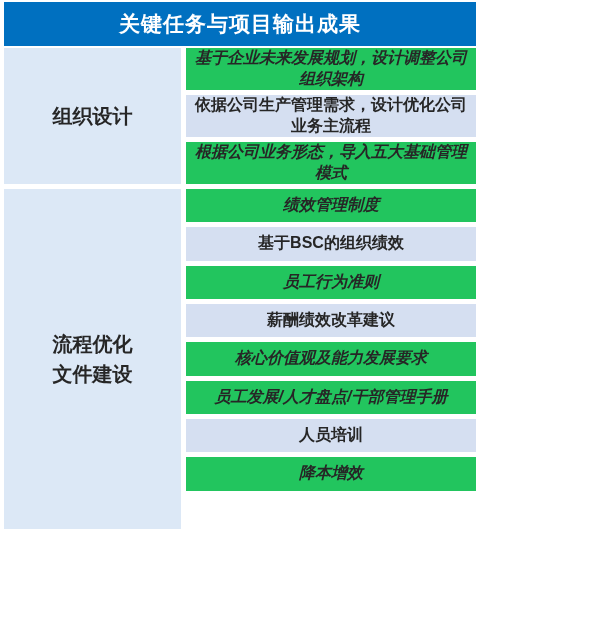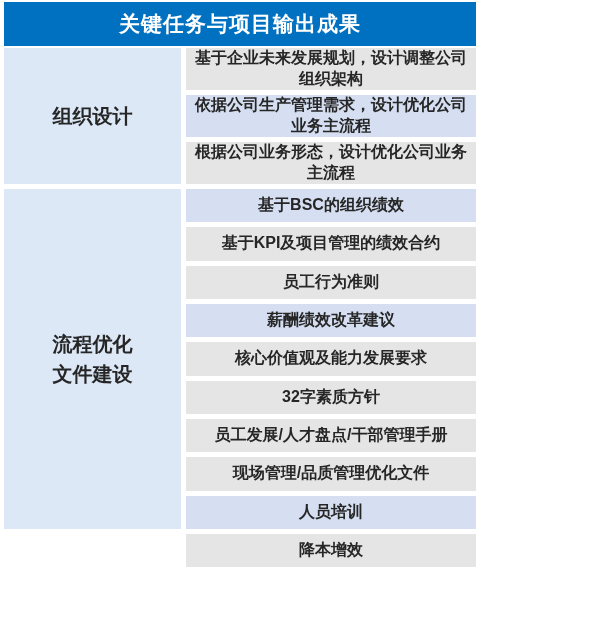--- a/index.html
+++ b/index.html
@@ -63,50 +63,48 @@
     grid-column: 2;
     display: flex;
     align-items: center;
     justify-content: center;
     text-align: center;
     color: #262626;
     font-size: 16px;
     font-weight: 600;
     padding: 0 6px;
   }
-  .shade-medium { background: #e5e5e5; }
+  .shade-medium { background: #22c55e; font-style: italic; }
   .shade-light  { background: #d5dff1; }
 </style>
 </head>
 <body>
 
 <div class="canvas">
   <div class="table-wrap">
 
     <div class="header-bar">
       <span class="title">关键任务与项目输出成果</span>
     </div>
 
     <div class="grid">
 
       <div class="cat cat-1">组织设计</div>
       <div class="cat cat-2">流程优化
 文件建设</div>
 
       <div class="row shade-medium">基于企业未来发展规划，设计调整公司组织架构</div>
       <div class="row shade-light">依据公司生产管理需求，设计优化公司业务主流程</div>
-      <div class="row shade-medium">根据公司业务形态，设计优化公司业务主流程</div>
+      <div class="row shade-medium">根据公司业务形态，导入五大基础管理模式</div>
 
+      <div class="row shade-medium">绩效管理制度</div>
       <div class="row shade-light">基于BSC的组织绩效</div>
-      <div class="row shade-medium">基于KPI及项目管理的绩效合约</div>
       <div class="row shade-medium">员工行为准则</div>
       <div class="row shade-light">薪酬绩效改革建议</div>
       <div class="row shade-medium">核心价值观及能力发展要求</div>
-      <div class="row shade-medium">32字素质方针</div>
       <div class="row shade-medium">员工发展/人才盘点/干部管理手册</div>
-      <div class="row shade-medium">现场管理/品质管理优化文件</div>
 
       <div class="row shade-light">人员培训</div>
       <div class="row shade-medium">降本增效</div>
 
     </div>
   </div>
 </div>
 
 </body></html>

